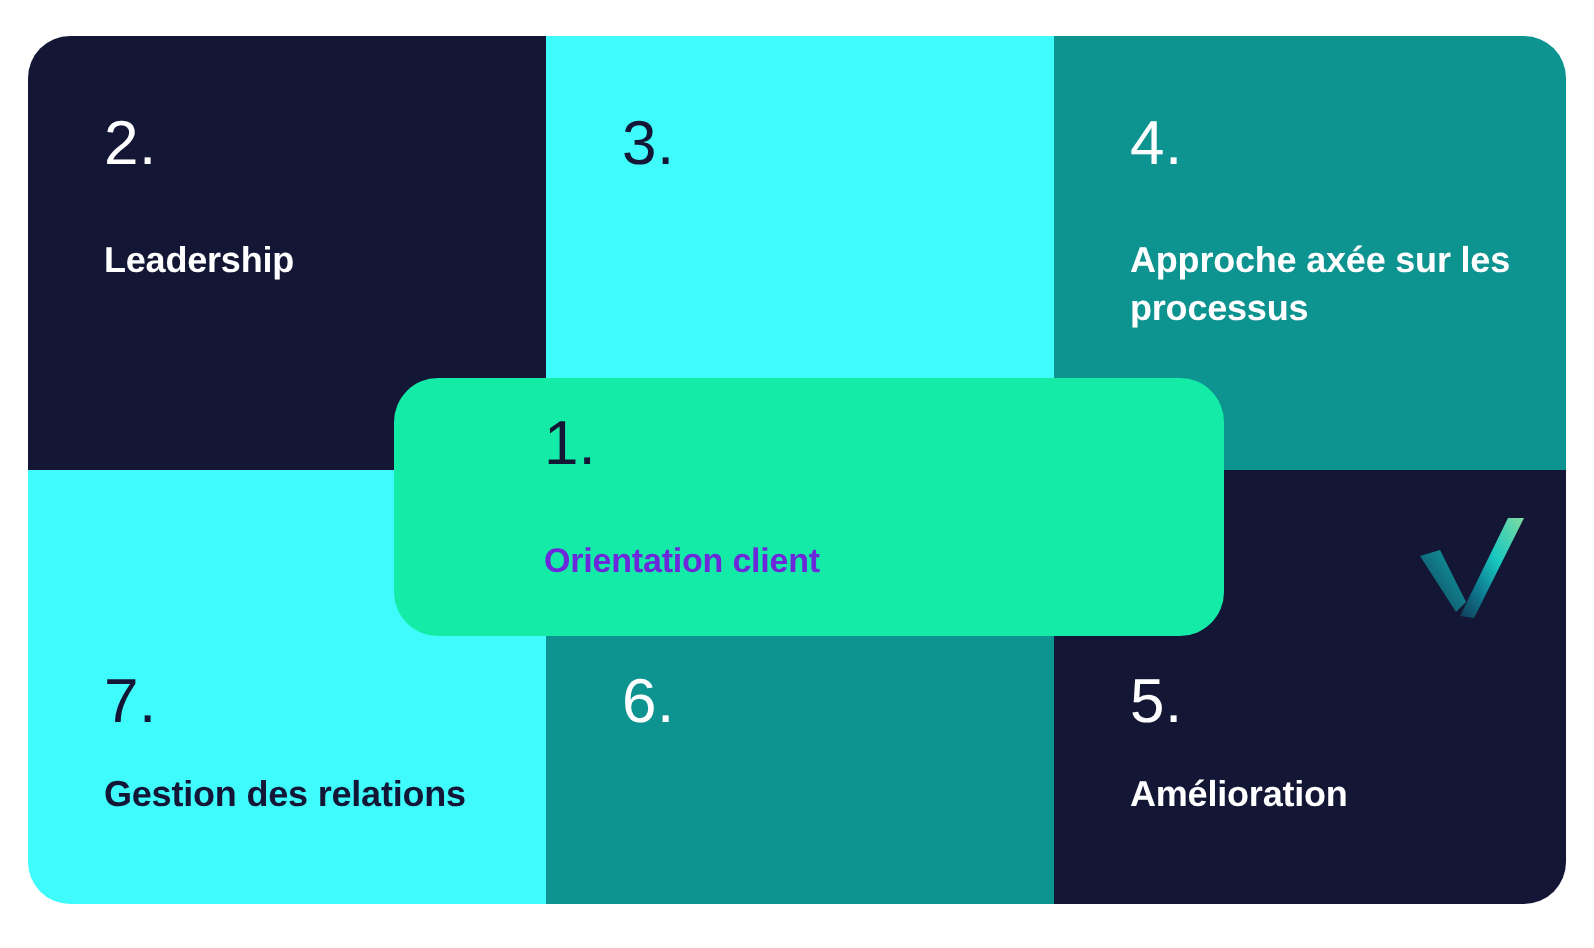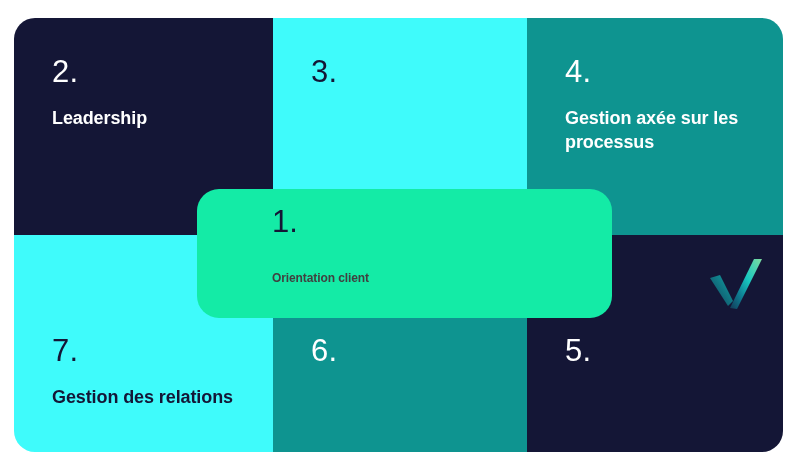--- a/index.html
+++ b/index.html
@@ -47,21 +47,21 @@
   .cell.teal  { background: #0E9490; }
 
   .cell .num {
     font-size: 31px;
     font-weight: 300;
     line-height: 1;
     letter-spacing: 0.2px;
     margin: 0 0 0 0;
   }
   .cell .label {
-    margin-top: 20px;
+    margin-top: 32px;
     font-size: 18px;
     font-weight: bold;
     line-height: 1.33;
     max-width: 210px;
     letter-spacing: -0.1px;
   }
 
   .cell.navy .num,
   .cell.navy .label,
   .cell.teal .num,
@@ -86,23 +86,23 @@
     z-index: 5;
   }
   .center-card .num {
     font-size: 31px;
     font-weight: 300;
     line-height: 1;
     color: #141636;
   }
   .center-card .label {
     margin-top: 34px;
-    font-size: 12px;
+    font-size: 17px;
     font-weight: bold;
-    color: #404040;
+    color: #6d28d9;
     letter-spacing: -0.1px;
   }
 
   
   .check-logo {
     position: absolute;
     left: 706px;
     top: 256px;
     width: 60px;
     height: 60px;
@@ -121,34 +121,35 @@
       <div class="num">2.</div>
       <div class="label">Leadership</div>
     </div>
 
     <div class="cell cyan row1">
       <div class="num">3.</div>
     </div>
 
     <div class="cell teal row1">
       <div class="num">4.</div>
-      <div class="label">Gestion axée sur les processus</div>
+      <div class="label">Approche axée sur les processus</div>
     </div>
 
     <div class="cell cyan row2">
       <div class="num">7.</div>
       <div class="label">Gestion des relations</div>
     </div>
 
     <div class="cell teal row2">
       <div class="num">6.</div>
     </div>
 
     <div class="cell navy row2">
       <div class="num">5.</div>
+      <div class="label">Amélioration</div>
     </div>
 
   </div>
 
   <div class="center-card">
     <div class="num">1.</div>
     <div class="label">Orientation client</div>
   </div>
 
   <svg class="check-logo" viewBox="0 0 60 60" aria-hidden="true">

